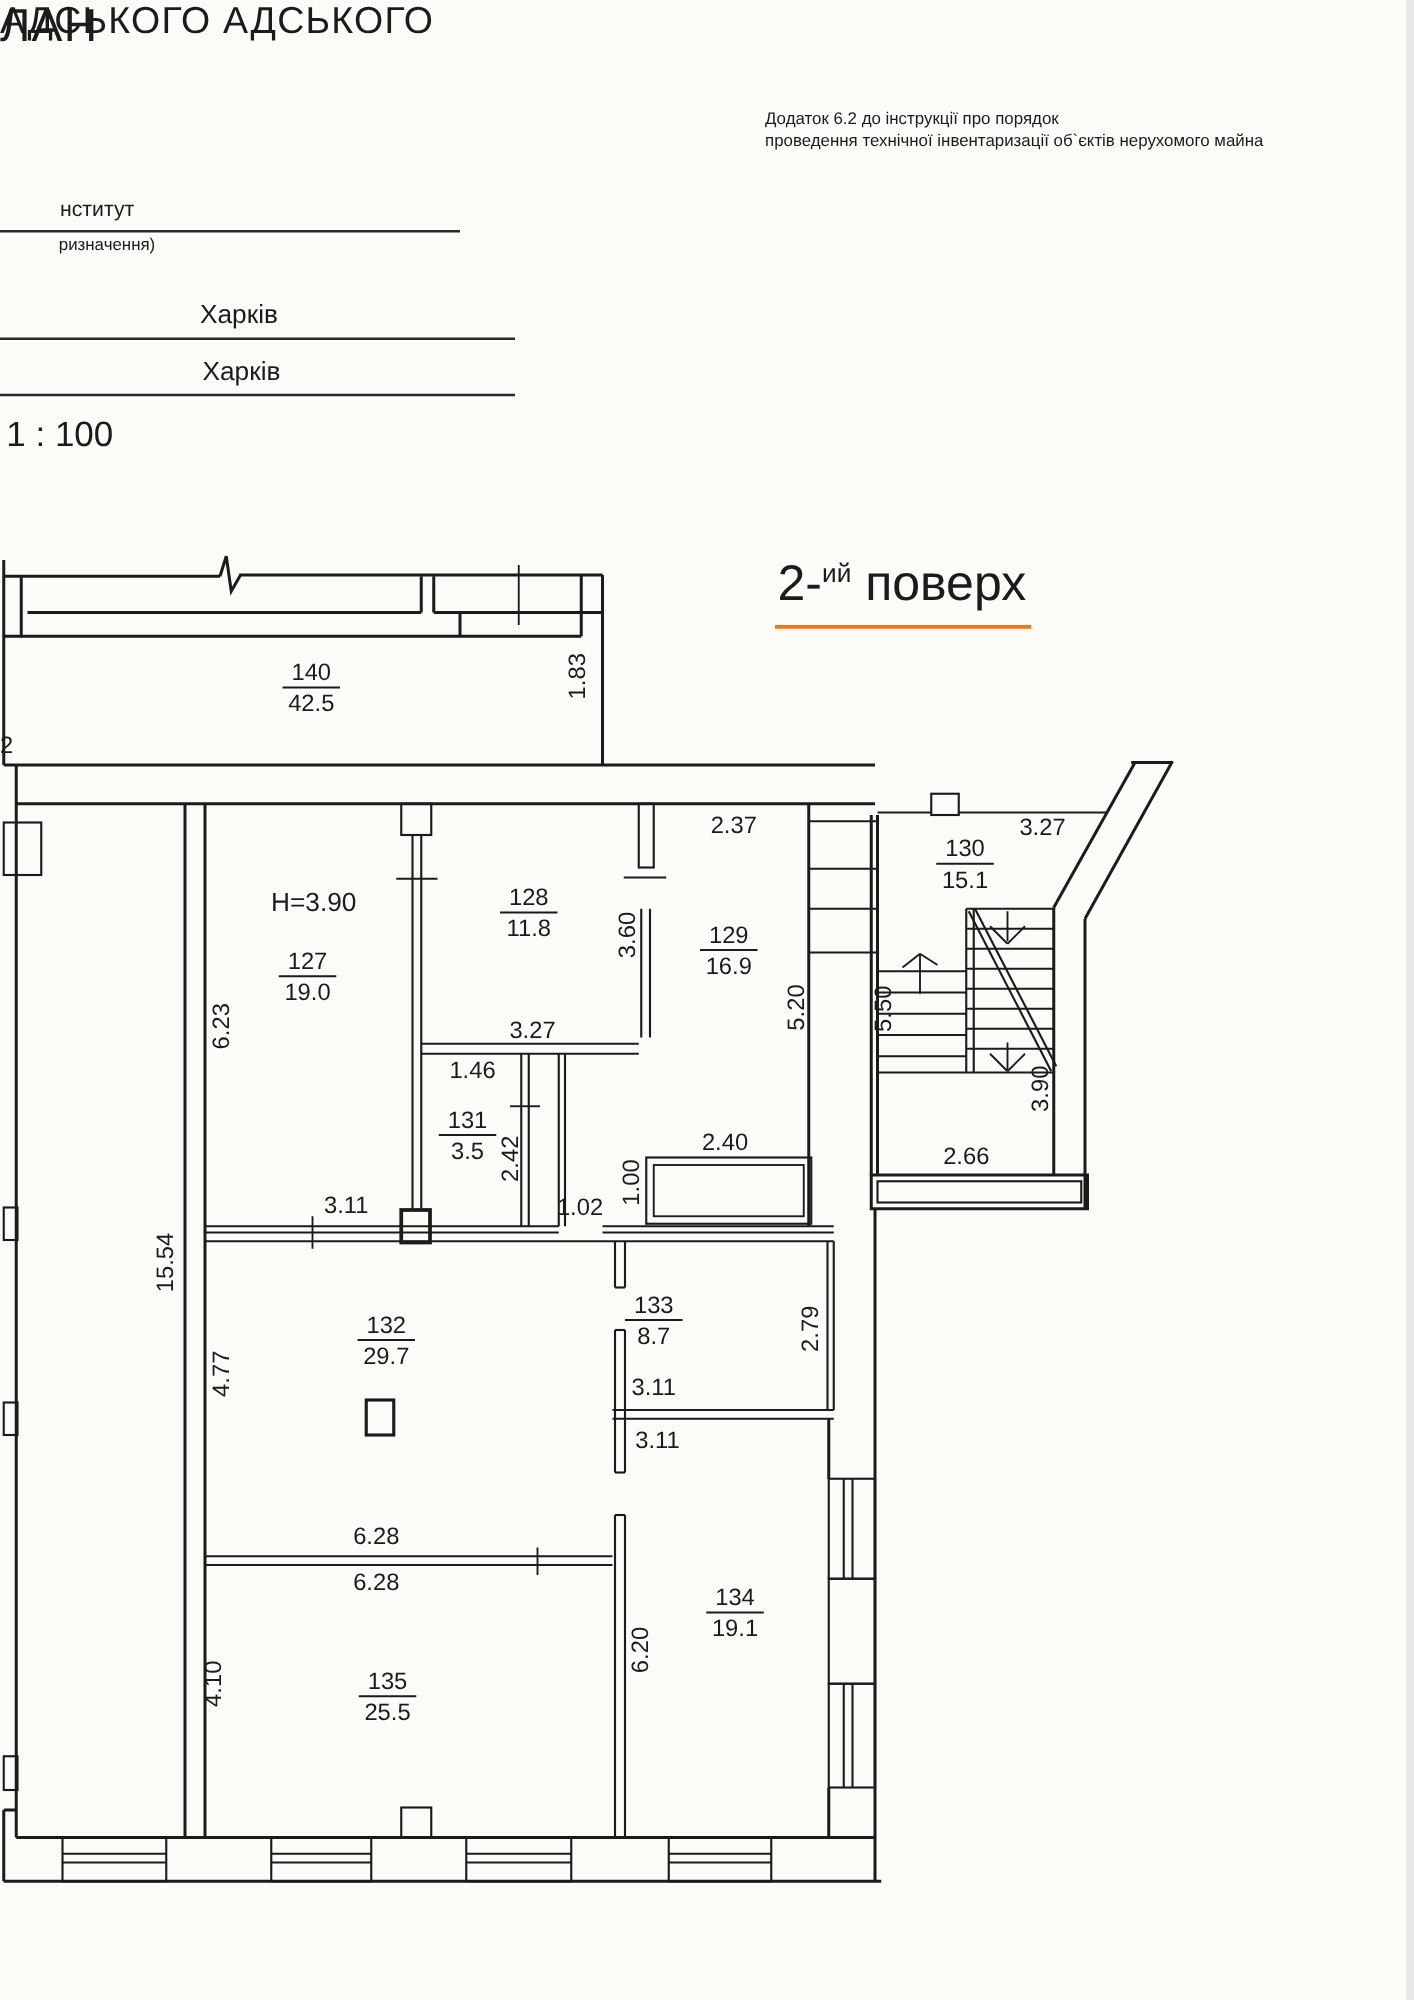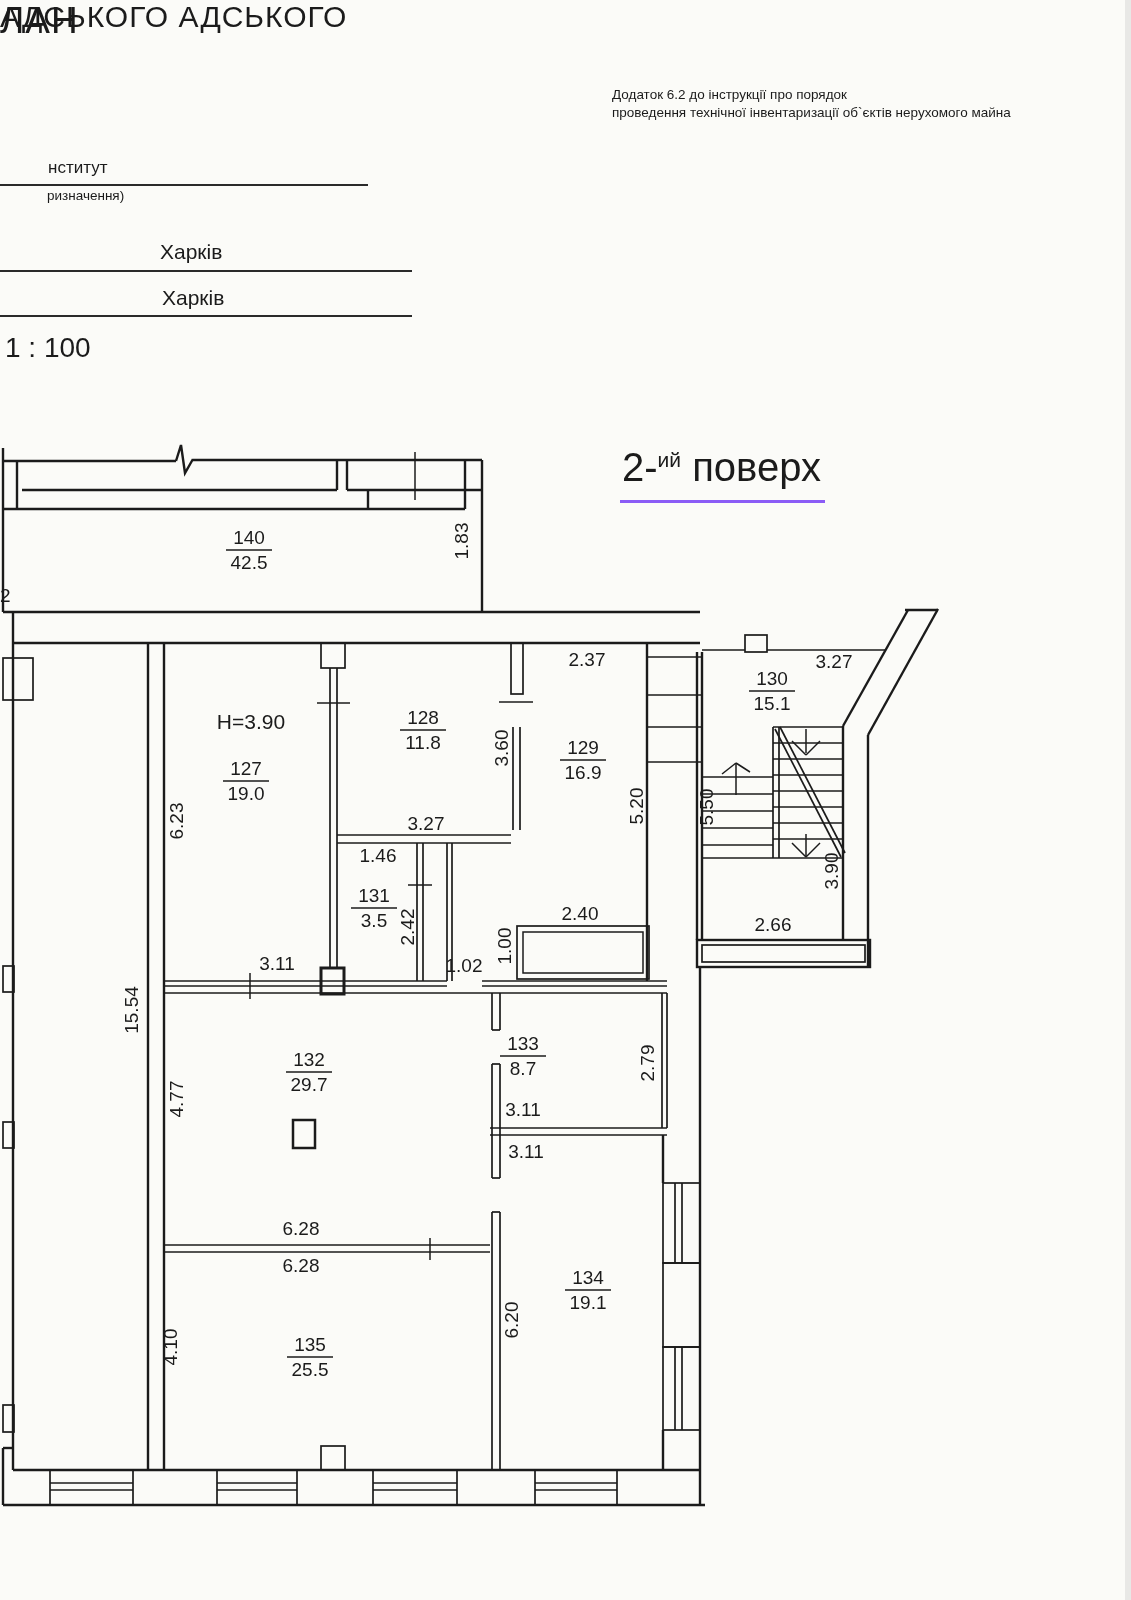--- a/index.html
+++ b/index.html
@@ -7,21 +7,21 @@
         font-family:"Liberation Sans",sans-serif;color:#1b1b1b;}
   .abs{position:absolute;white-space:nowrap;}
   .t-title1{font-size:37px;letter-spacing:1px;}
   .t-title2{font-size:30px;letter-spacing:1px;}
   .t-annex{font-size:13.5px;line-height:18px;}
   .t-inst{font-size:17px;padding-left:48px;}
   .t-small{font-size:13.5px;padding-left:47px;}
   .t-field{font-size:21px;}
   .t-scale{font-size:28px;}
   .rule{position:absolute;height:2px;background:#2a2a2a;}
-  #floor-title{font-size:40px;border-bottom:3px solid #8b5cf6;padding:0 4px 10px 2px;}
+  #floor-title{font-size:40px;border-bottom:3px solid #f97316;padding:0 4px 10px 2px;}
   #floor-title sup{font-size:21px;}
   svg{position:absolute;left:0;top:0;}
   svg text{font-family:"Liberation Sans",sans-serif;font-size:19px;fill:#1b1b1b;}
   svg line,svg polyline,svg rect,svg path{stroke:#1b1b1b;fill:none;}
   .w{stroke-width:2.4;}  
   .n{stroke-width:1.7;}  
   .k{stroke-width:1.5;}  
 </style>
 </head>
 <body>

